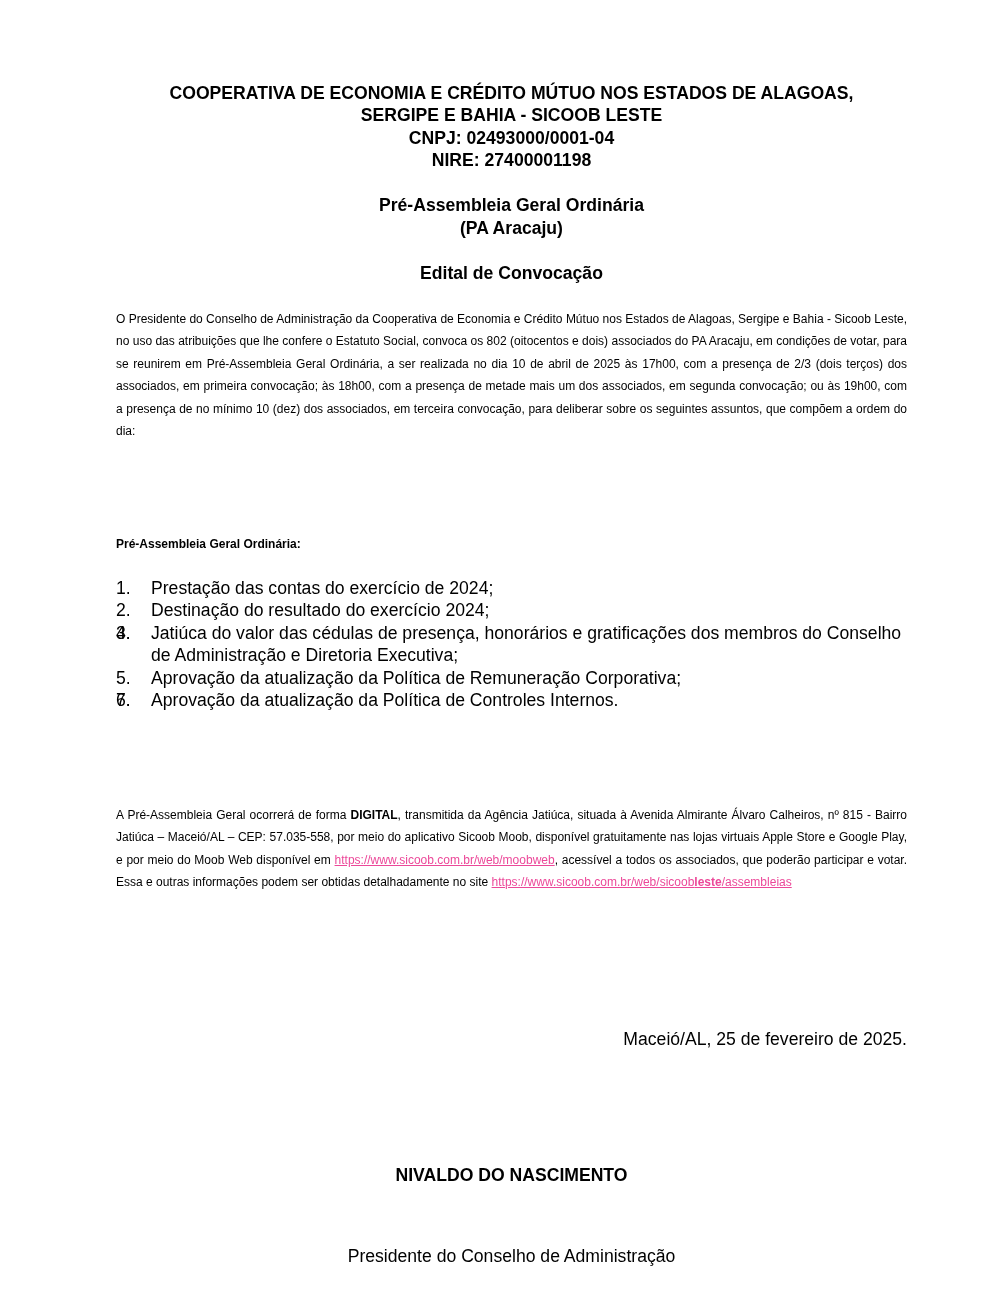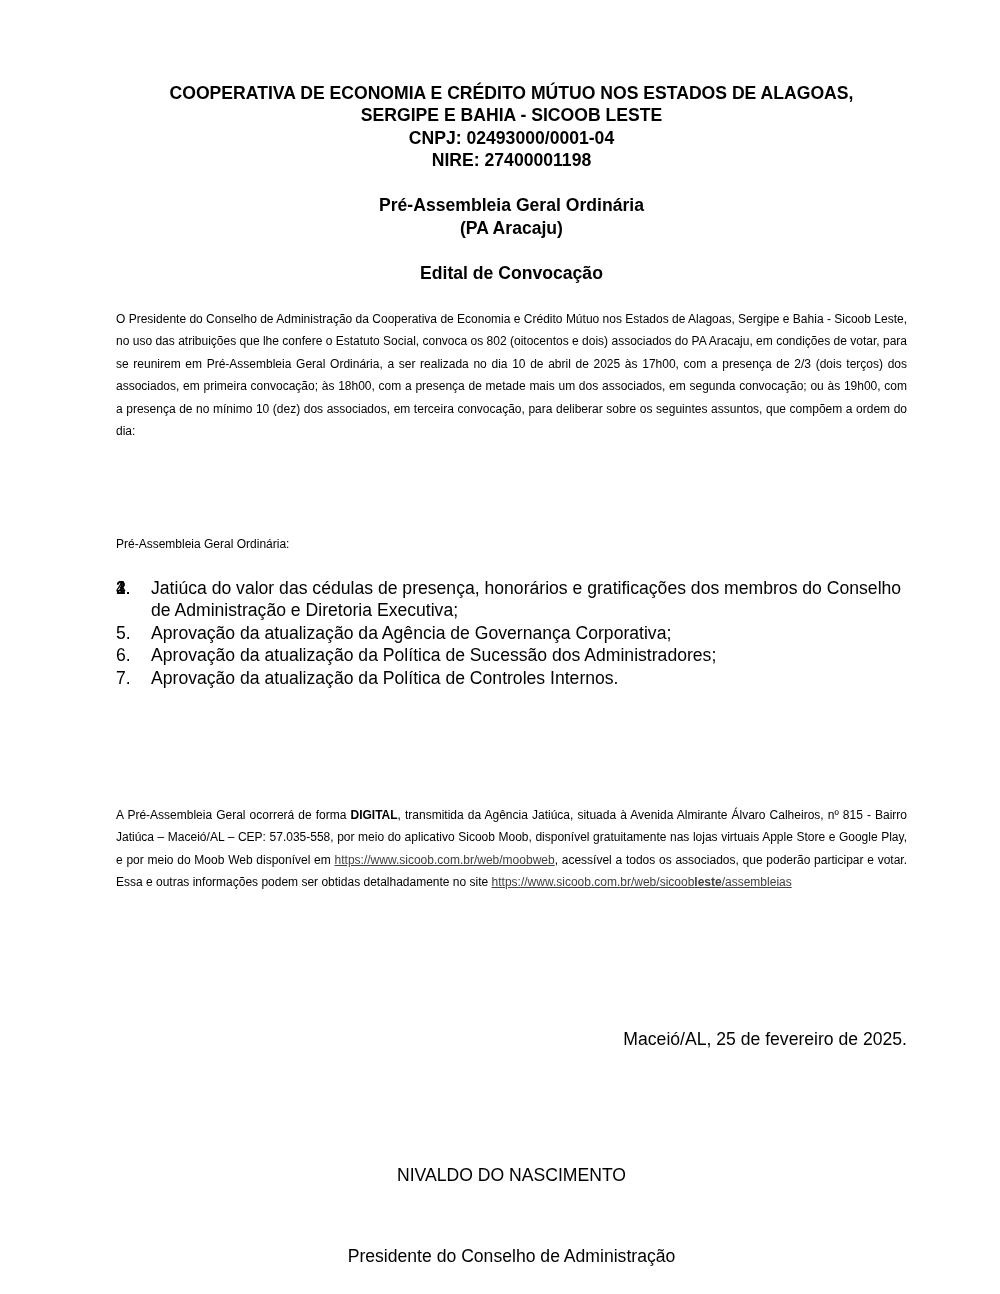--- a/index.html
+++ b/index.html
@@ -1,31 +1,31 @@
 <!DOCTYPE html>
 <html><head>
   <meta charset="utf-8">
   <style>
     html, body { margin: 0; padding: 0; background: #ffffff; }
     body {
       width: 1000px; height: 1294px; position: relative; overflow: hidden;
       font-family: "Liberation Sans", sans-serif; color: #000;
     }
     .page { position: absolute; left: 116px; top: 0; width: 791px; }
-    .bold { font-weight: normal; }
+    .bold { font-weight: bold; }
     .hdr { position: absolute; left: 0; width: 791px; font-size: 17.6px; line-height: 22.4px; font-weight: bold; text-align: center; }
     .para {
       position: absolute; left: 0; width: 791px;
       font-size: 12px; line-height: 22.4px; text-align: justify;
     }
     .lastline { text-align-last: left; }
     ol.items { position: absolute; left: 0; top: 577px; width: 791px; margin: 0; padding: 0; list-style: none; font-size: 17.6px; line-height: 22.4px; }
     ol.items li { position: relative; padding-left: 35px; }
     ol.items li .num { position: absolute; left: 0; top: 0; }
-    a.link { color: #404040; text-decoration: underline; }
+    a.link { color: #ec4899; text-decoration: underline; }
     .date { position: absolute; right: 0; top: 1028px; font-size: 17.6px; line-height: 22.4px; }
     .sig { position: absolute; left: 0; width: 791px; text-align: center; font-size: 17.6px; line-height: 22.4px; }
   </style>
 </head>
 <body>
 
 <div class="page">
 
   <div class="hdr" style="top:82px;">COOPERATIVA DE ECONOMIA E CRÉDITO MÚTUO NOS ESTADOS DE ALAGOAS,</div>
   <div class="hdr" style="top:104px;text-align:center;">SERGIPE E BAHIA - SICOOB LESTE</div>
@@ -34,26 +34,26 @@
 
   <div class="hdr" style="top:194px;">Pré-Assembleia Geral Ordinária</div>
   <div class="hdr" style="top:217px;">(PA Aracaju)</div>
   <div class="hdr" style="top:262px;">Edital de Convocação</div>
 
   <div class="para lastline" style="top:308px;">O Presidente do Conselho de Administração da Cooperativa de Economia e Crédito Mútuo nos Estados de Alagoas, Sergipe e Bahia - Sicoob Leste, no uso das atribuições que lhe confere o Estatuto Social, convoca os 802 (oitocentos e dois) associados do PA Aracaju, em condições de votar, para se reunirem em Pré-Assembleia Geral Ordinária, a ser realizada no dia 10 de abril de 2025 às 17h00, com a presença de 2/3 (dois terços)  dos associados, em primeira convocação; às 18h00, com a presença de metade mais um dos associados, em segunda convocação; ou às 19h00, com a presença de no mínimo 10 (dez) dos associados, em terceira convocação, para deliberar sobre os seguintes assuntos, que compõem a ordem do dia:</div>
 
   <div class="para bold" style="top:533px;">Pré-Assembleia Geral Ordinária:</div>
 
   <ol class="items">
-    <li><span class="num">1.</span></li>
-    <li><span class="num">2.</span></li>
+    <li><span class="num">1.</span><span>Prestação das contas do exercício de 2024;</span></li>
+    <li><span class="num">2.</span><span>Destinação do resultado do exercício 2024;</span></li>
     <li><span class="num">3.</span></li>
     <li><span class="num">4.</span><span>Jatiúca do valor das cédulas de presença, honorários e gratificações dos membros do Conselho de Administração e Diretoria Executiva;</span></li>
-    <li><span class="num">5.</span><span>Aprovação da atualização da Agência de Governança Corporativa;</span></li>
-    <li><span class="num">6.</span><span>Aprovação da atualização da Política de Sucessão dos Administradores;</span></li>
+    <li><span class="num">5.</span><span>Aprovação da atualização da Política de Remuneração Corporativa;</span></li>
+    <li><span class="num">6.</span></li>
     <li><span class="num">7.</span><span>Aprovação da atualização da Política de Controles Internos.</span></li>
   </ol>
 
   <div class="para lastline" style="top:804px;"><span>A Pré-Assembleia Geral ocorrerá de forma </span><b>DIGITAL</b><span>, transmitida da Agência Jatiúca, situada à Avenida Almirante Álvaro Calheiros, nº 815 - Bairro Jatiúca – Maceió/AL – CEP: 57.035-558, por meio do aplicativo Sicoob Moob, disponível gratuitamente nas lojas virtuais Apple Store e Google Play, e por meio do Moob Web disponível em </span><a class="link">https://www.sicoob.com.br/web/moobweb</a><span>, acessível a todos os associados, que poderão participar e votar. Essa e outras informações podem ser obtidas detalhadamente no site </span><a class="link"><span>https://www.sicoob.com.br/web/sicoob</span><b>leste</b><span>/assembleias</span></a></div>
 
   <div class="date">Maceió/AL, 25 de fevereiro de 2025.</div>
 
   <div class="sig bold" style="top:1164px;">NIVALDO DO NASCIMENTO</div>
   <div class="sig" style="top:1245px;">Presidente do Conselho de Administração</div>
 </div>

